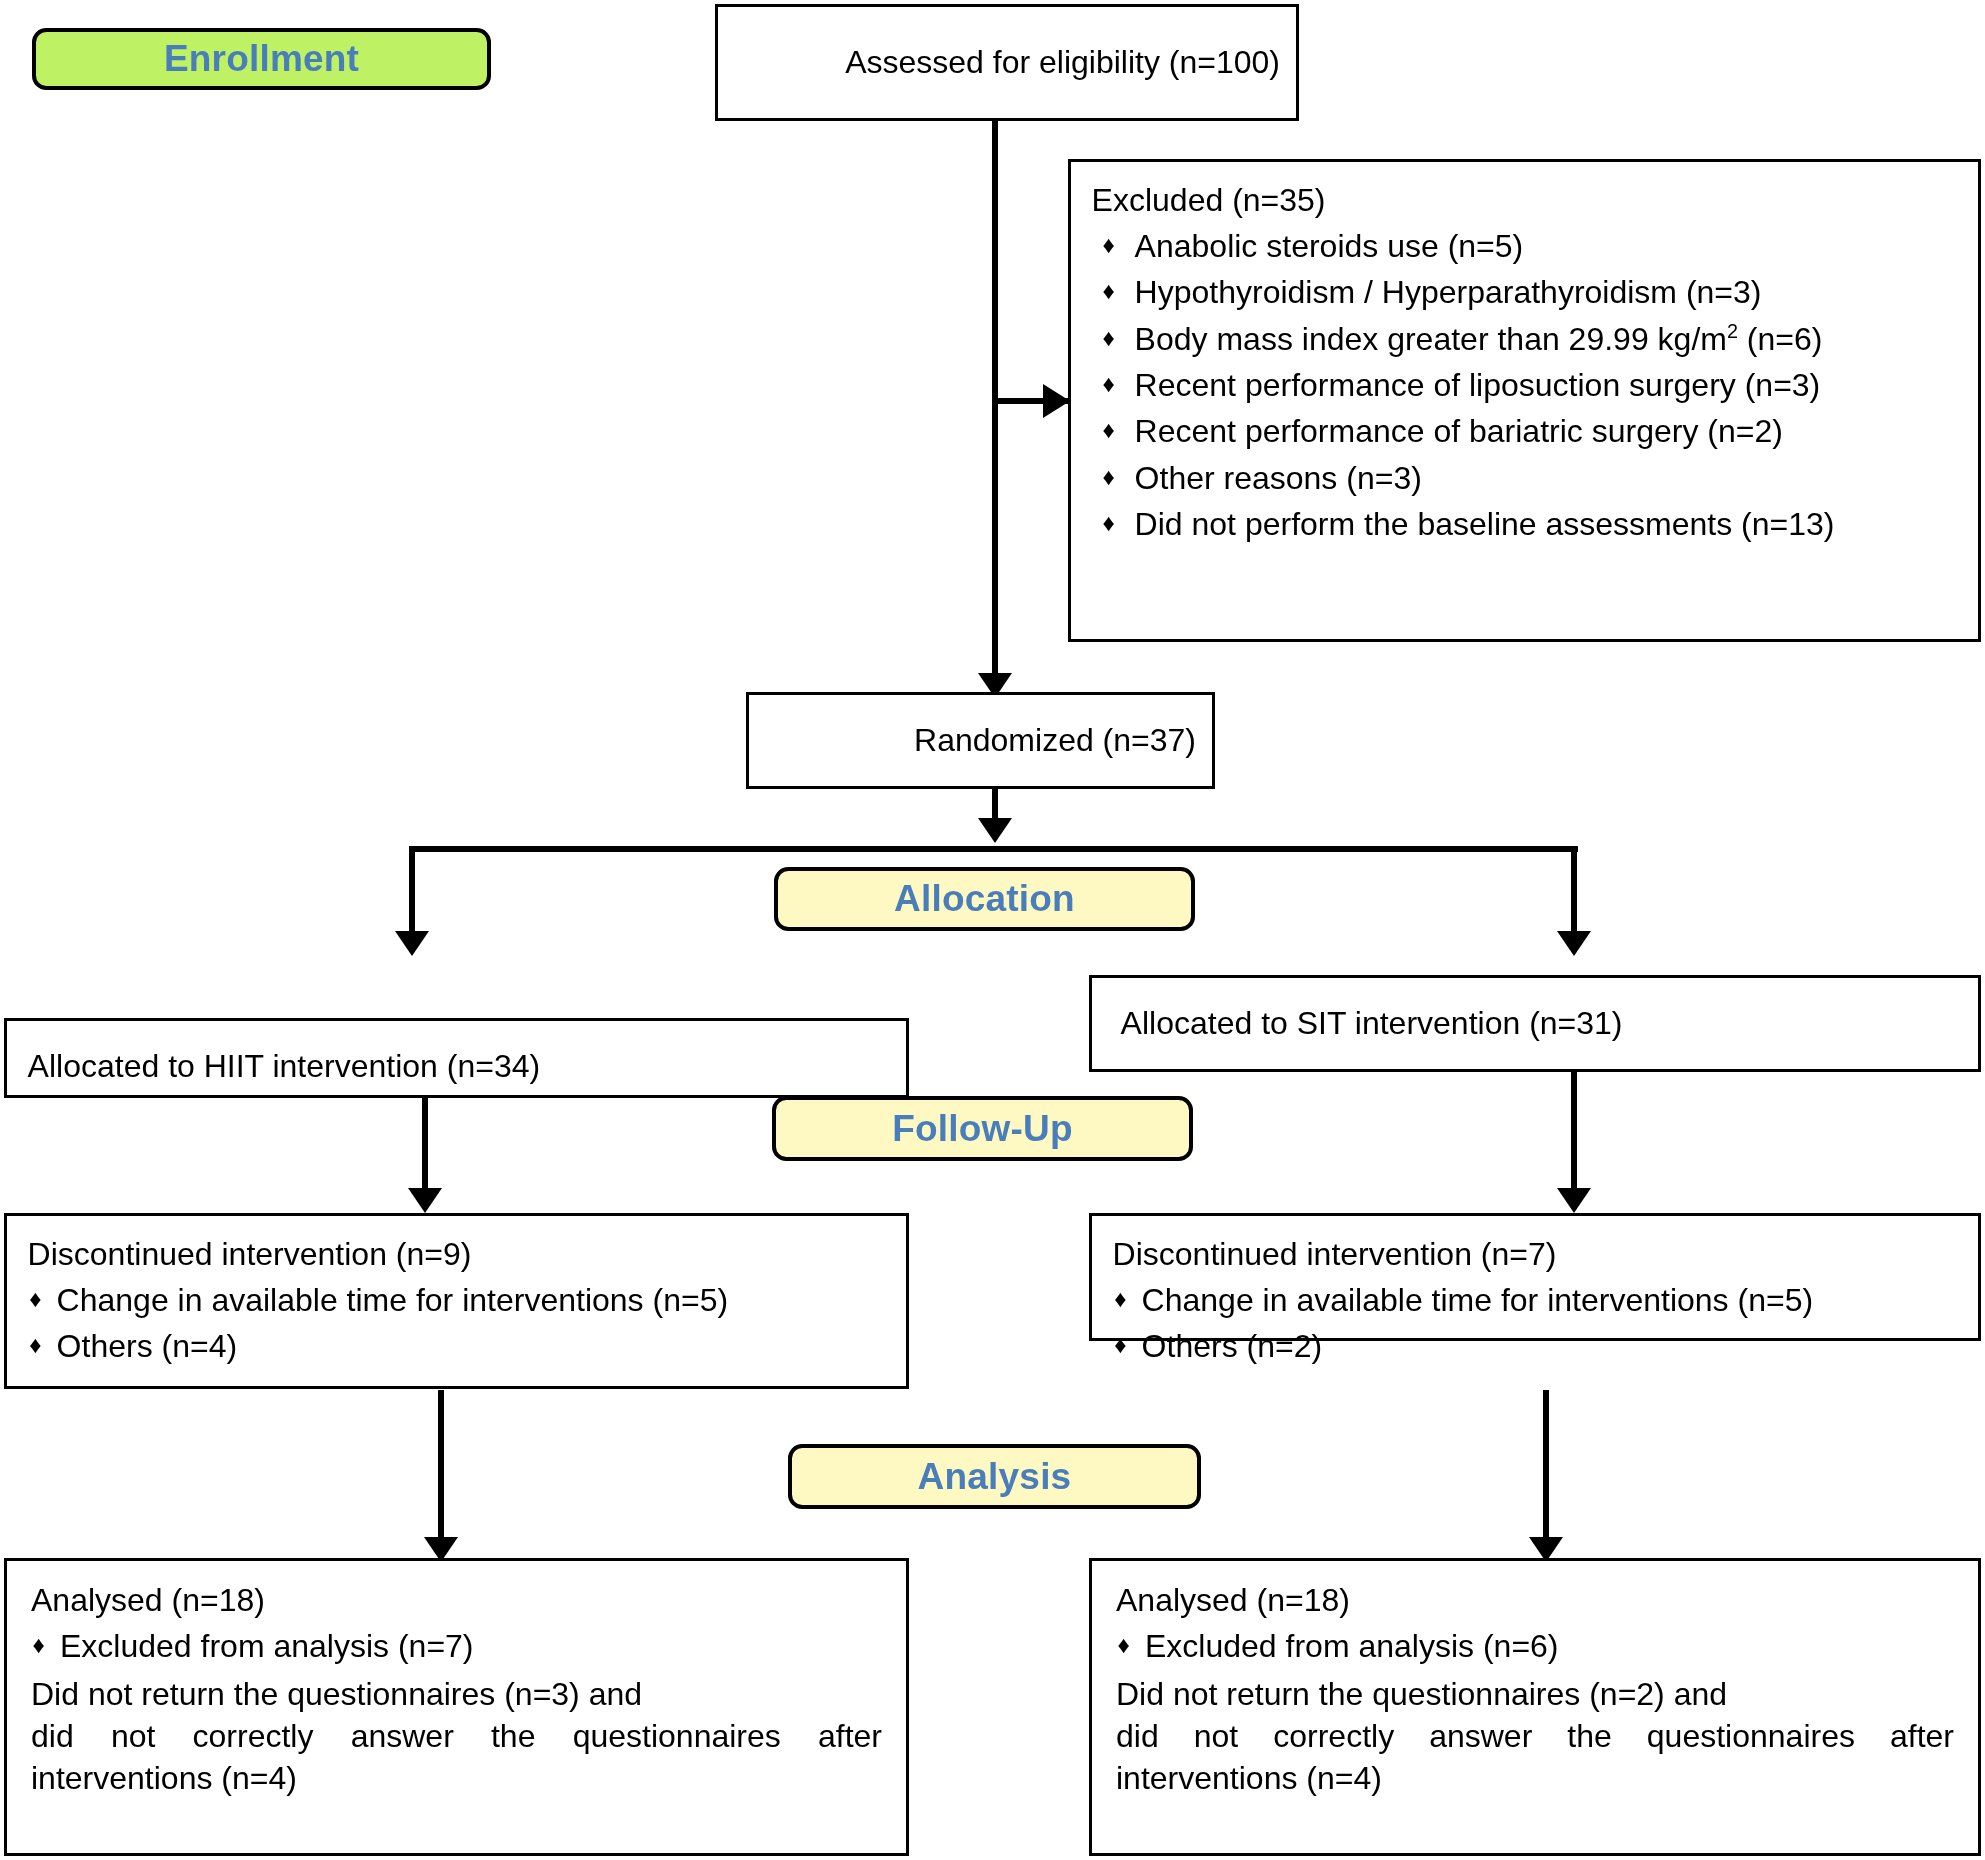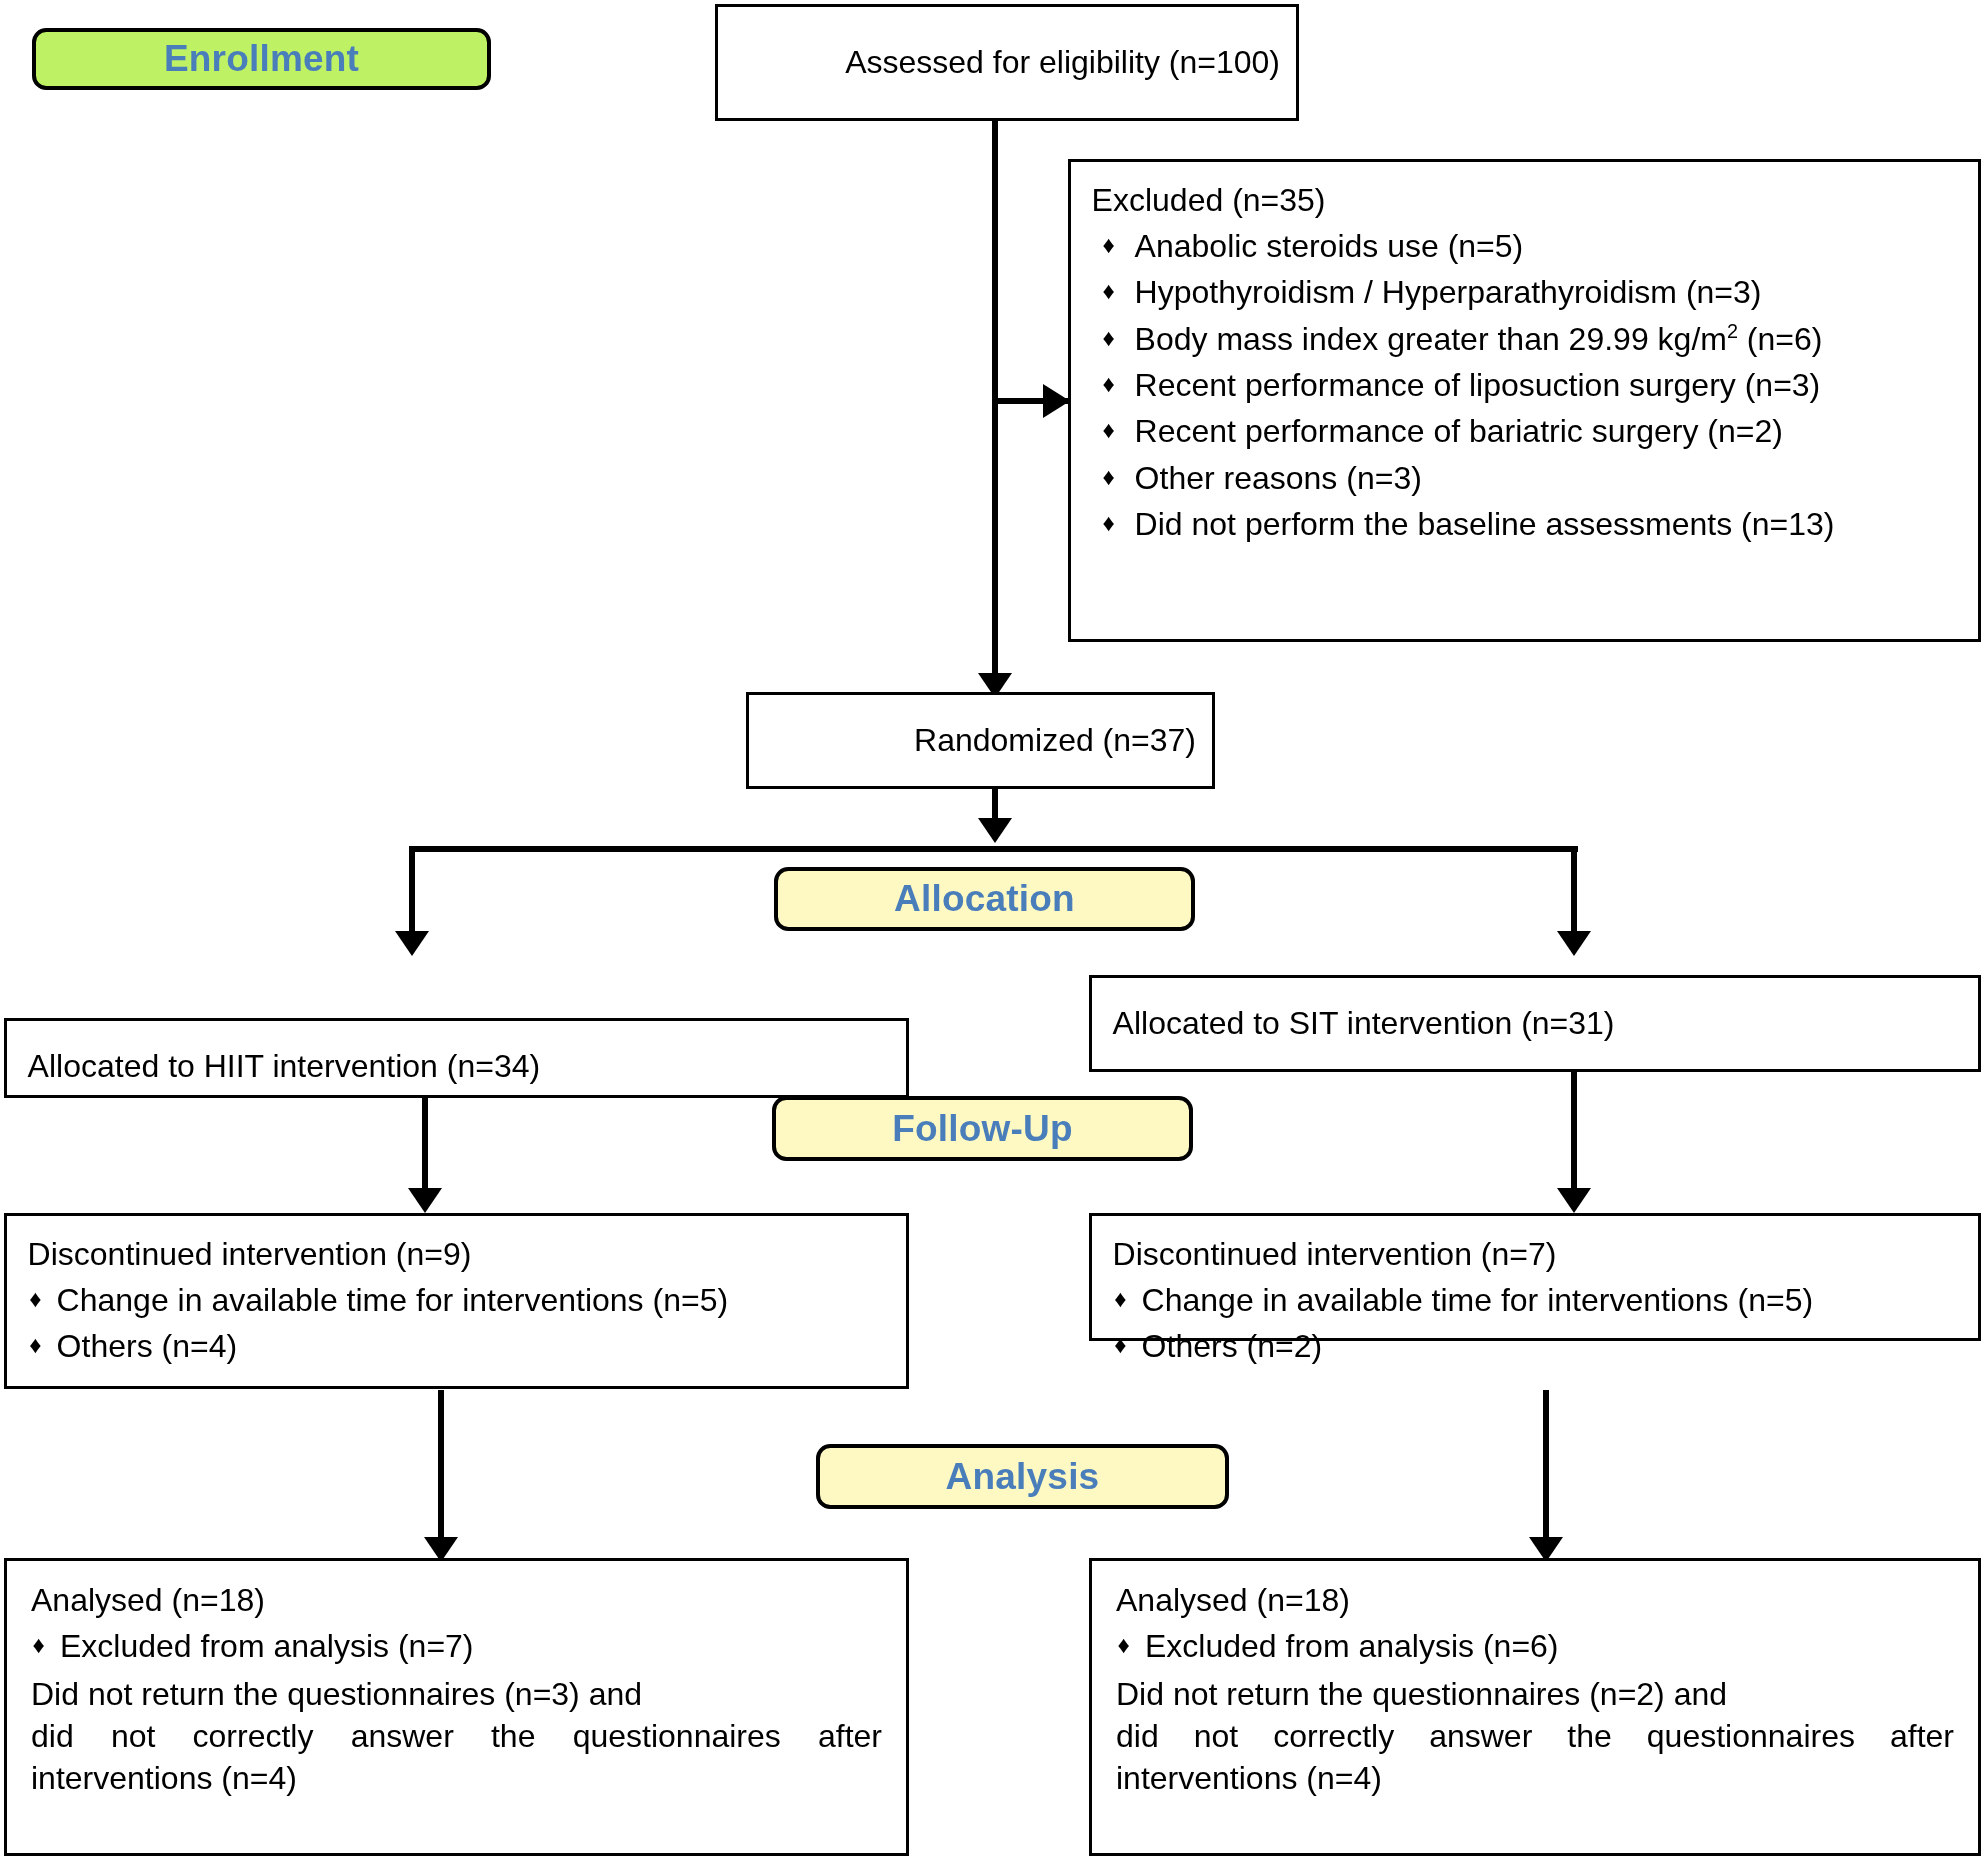--- a/index.html
+++ b/index.html
@@ -183,21 +183,21 @@
   <div class="stage-pill blue" style="left:774px; top:867px; width:421px; height:64px; font-size:37px;">
     <span>Allocation</span>
   </div>
 
   <div class="node" style="left:4px; top:1018px; width:905px; height:80px;">
     <div class="node-inner" style="padding-top:25.4px;">
       <span>Allocated to HIIT intervention (n=34)</span>
     </div>
   </div>
 
-  <div class="node" style="left:1089px; top:975px; width:892px; height:97px;">
+  <div class="node" style="left:1089px; top:975px; width:892px; height:97px;padding-left:8px;">
     <div class="node-inner" style="padding-top:25.4px;">
       <span>Allocated to SIT intervention (n=31)</span>
     </div>
   </div>
 
   <div class="vline" style="left:422px; top:1064px; width:6.4px; height:127px;"></div>
   <div class="arrow-down" style="left:408px; top:1188px;"></div>
 
   <div class="vline" style="left:1571px; top:1072px; width:6.4px; height:119px;"></div>
   <div class="arrow-down" style="left:1557px; top:1188px;"></div>
@@ -237,21 +237,21 @@
       </ul>
     </div>
   </div>
 
   <div class="vline" style="left:438px; top:1390px; width:6.4px; height:151px;"></div>
   <div class="arrow-down" style="left:424px; top:1537px;"></div>
 
   <div class="vline" style="left:1543px; top:1390px; width:6.4px; height:151px;"></div>
   <div class="arrow-down" style="left:1529px; top:1537px;"></div>
 
-  <div class="stage-pill blue" style="left:816px; top:1444px; width:413px; height:65px; font-size:37px;">
+  <div class="stage-pill blue" style="left:788px; top:1444px; width:413px; height:65px; font-size:37px;">
     <span>Analysis</span>
   </div>
 
   <div class="node" style="left:4px; top:1558px; width:905px; height:298px;">
     <div class="node-inner" style="padding:19px 24px;">
       <div class="hdr">Analysed (n=18)</div>
       <ul class="bullets tight">
         <li>
           <span class="dia">♦</span>
           <span>Excluded from analysis (n=7)</span>

